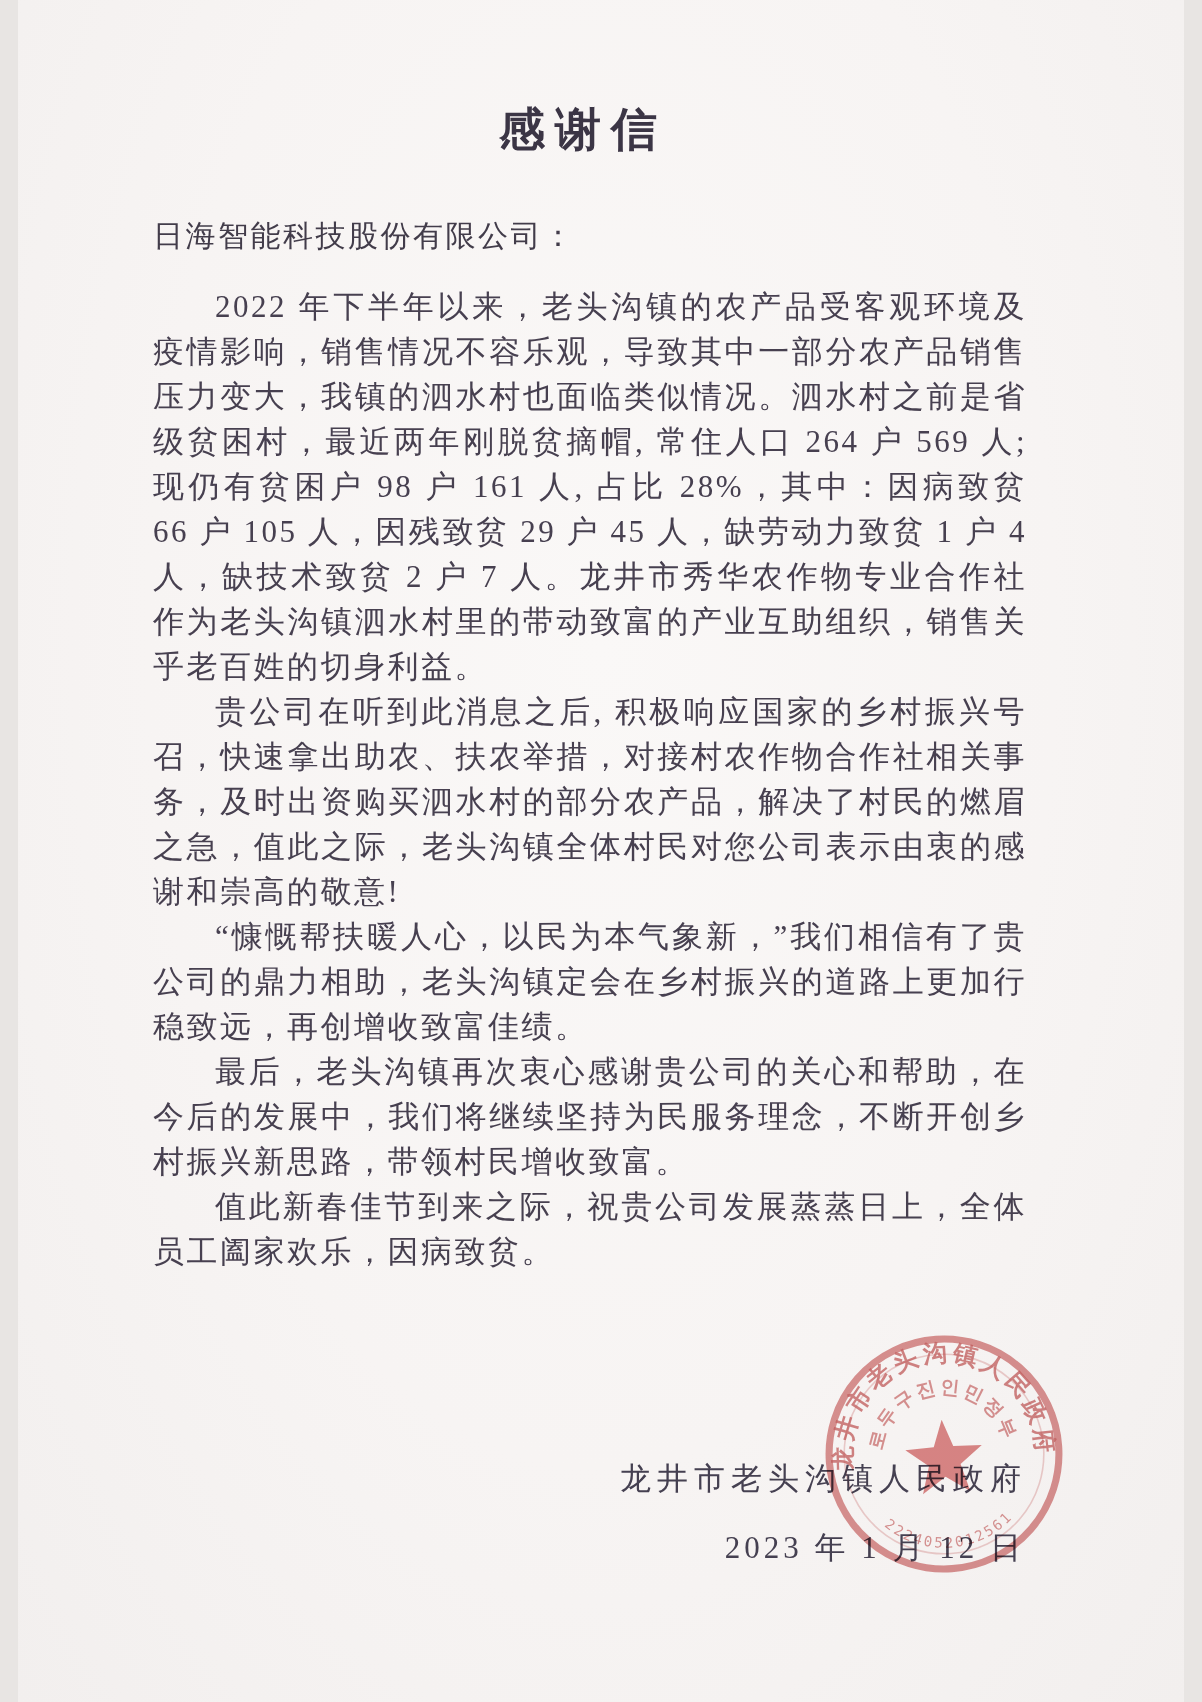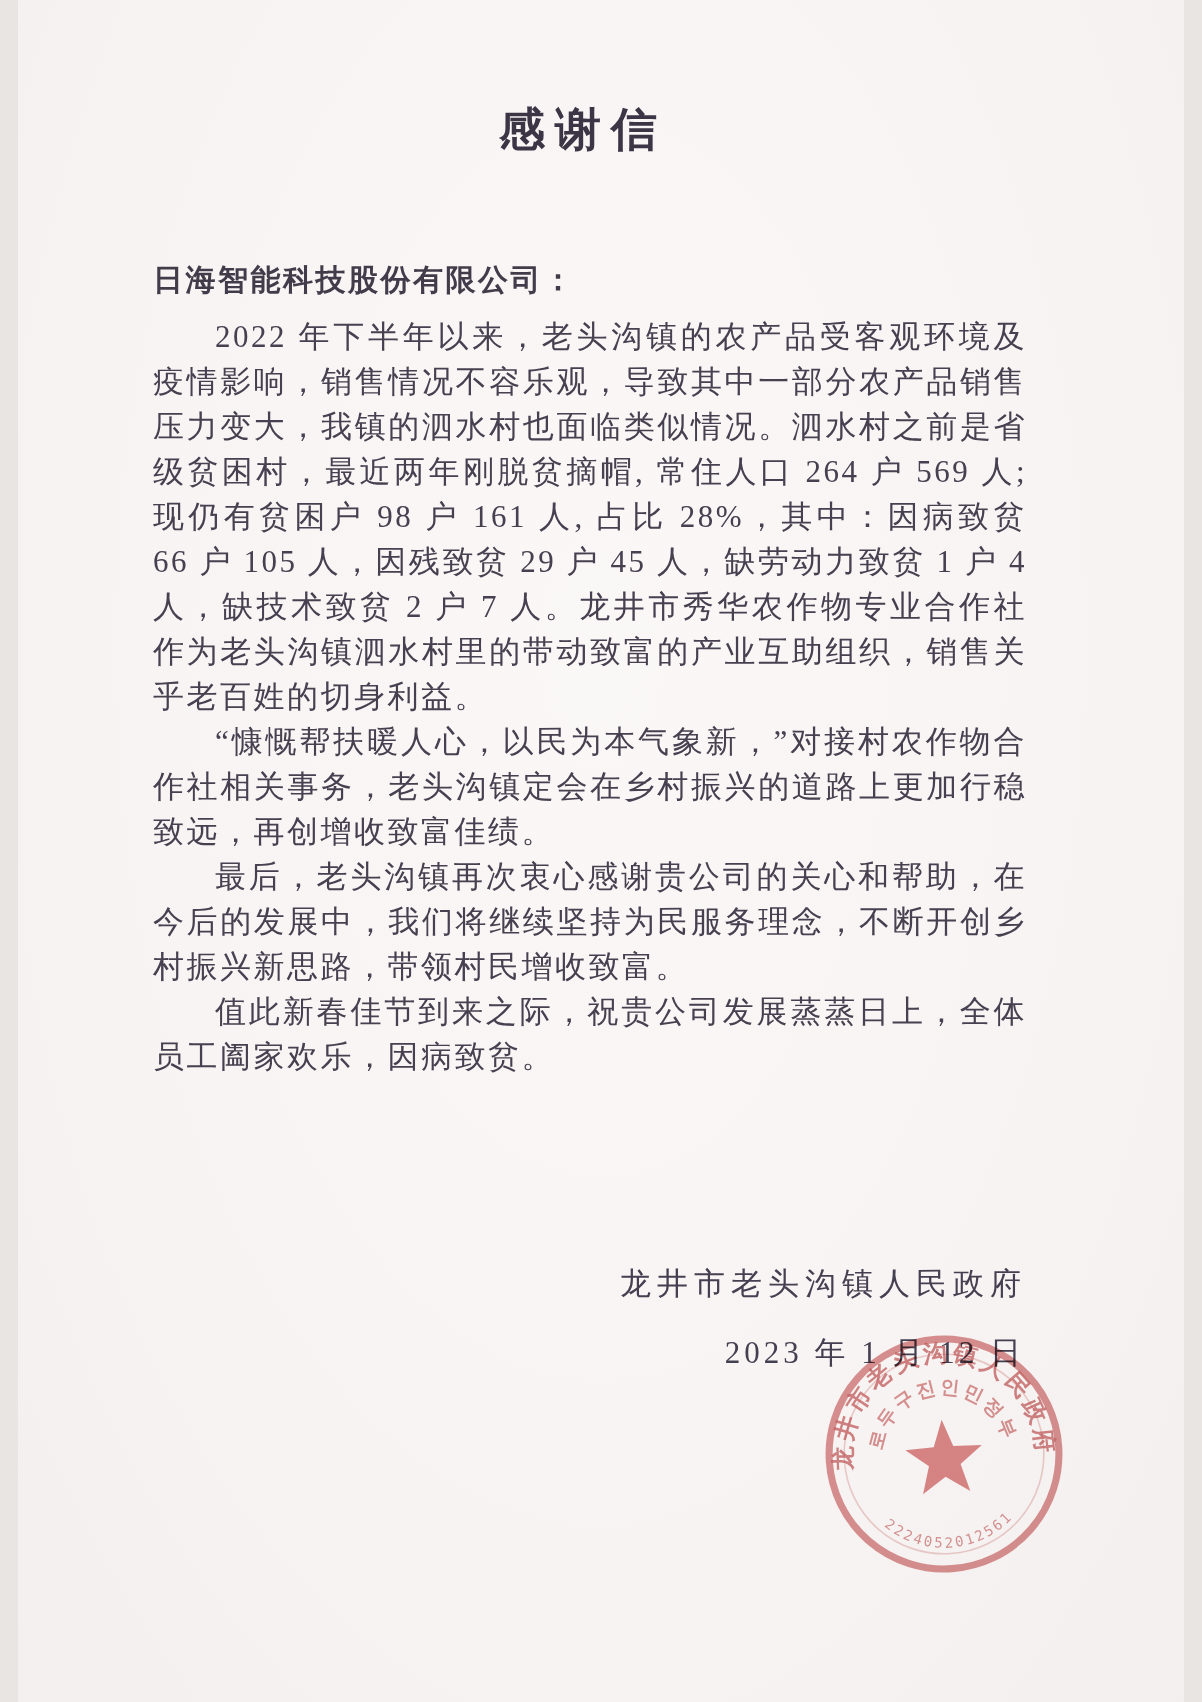--- a/index.html
+++ b/index.html
@@ -24,38 +24,38 @@
     font-size: 46px;
     line-height: 72px;
     font-weight: 700;
     letter-spacing: 10px;
     color: #3b3545;
   }
   .content {
     padding: 0 157px 0 135px;
   }
   .recipient {
-    margin-top: 92px;
+    margin-top: 48px;
     font-size: 30px;
     line-height: 44px;
-    font-weight: 700;
+    font-weight: 400;
     letter-spacing: 2.5px;
     color: #423c4a;
   }
   .body-text p {
     margin: 0;
     font-size: 31px;
     line-height: 45px;
     letter-spacing: 2.5px;
     text-align: justify;
     text-indent: 2em;
     color: #474050;
   }
   .body-text p:first-child {
-    margin-top: 12px;
+    margin-top: 26px;
   }
   .sig-block {
     margin-top: 182px;
     text-align: right;
   }
   .signature {
     font-size: 31px;
     line-height: 46px;
     letter-spacing: 6px;
     color: #454051;
@@ -84,21 +84,22 @@
 
 <div class="page">
 
   <h1 class="title">感谢信</h1>
 
   <div class="content">
     <div class="recipient">日海智能科技股份有限公司：</div>
 
     <div class="body-text">
       <p>2022 年下半年以来，老头沟镇的农产品受客观环境及疫情影响，销售情况不容乐观，导致其中一部分农产品销售压力变大，我镇的泗水村也面临类似情况。泗水村之前是省级贫困村，最近两年刚脱贫摘帽, 常住人口 264 户 569 人; 现仍有贫困户 98 户 161 人, 占比 28%，其中：因病致贫 66 户 105 人，因残致贫 29 户 45 人，缺劳动力致贫 1 户 4 人，缺技术致贫 2 户 7 人。龙井市秀华农作物专业合作社作为老头沟镇泗水村里的带动致富的产业互助组织，销售关乎老百姓的切身利益。</p>
-      <p>“慷慨帮扶暖人心，以民为本气象新，”对接村农作物合作社相关事务，老头沟镇定会在乡村振兴的道路上更加行稳致远，再创增收致富佳绩。</p>
+      <p>贵公司在听到此消息之后, 积极响应国家的乡村振兴号召，快速拿出助农、扶农举措，对接村农作物合作社相关事务，及时出资购买泗水村的部分农产品，解决了村民的燃眉之急，值此之际，老头沟镇全体村民对您公司表示由衷的感谢和崇高的敬意!</p>
+      <p>“慷慨帮扶暖人心，以民为本气象新，”我们相信有了贵公司的鼎力相助，老头沟镇定会在乡村振兴的道路上更加行稳致远，再创增收致富佳绩。</p>
       <p>最后，老头沟镇再次衷心感谢贵公司的关心和帮助，在今后的发展中，我们将继续坚持为民服务理念，不断开创乡村振兴新思路，带领村民增收致富。</p>
       <p>值此新春佳节到来之际，祝贵公司发展蒸蒸日上，全体员工阖家欢乐，因病致贫。</p>
     </div>
 
     <div class="sig-block">
       <div class="signature">龙井市老头沟镇人民政府</div>
       <div class="date-line">2023 年 1 月 12 日</div>
     </div>
   </div>
 

